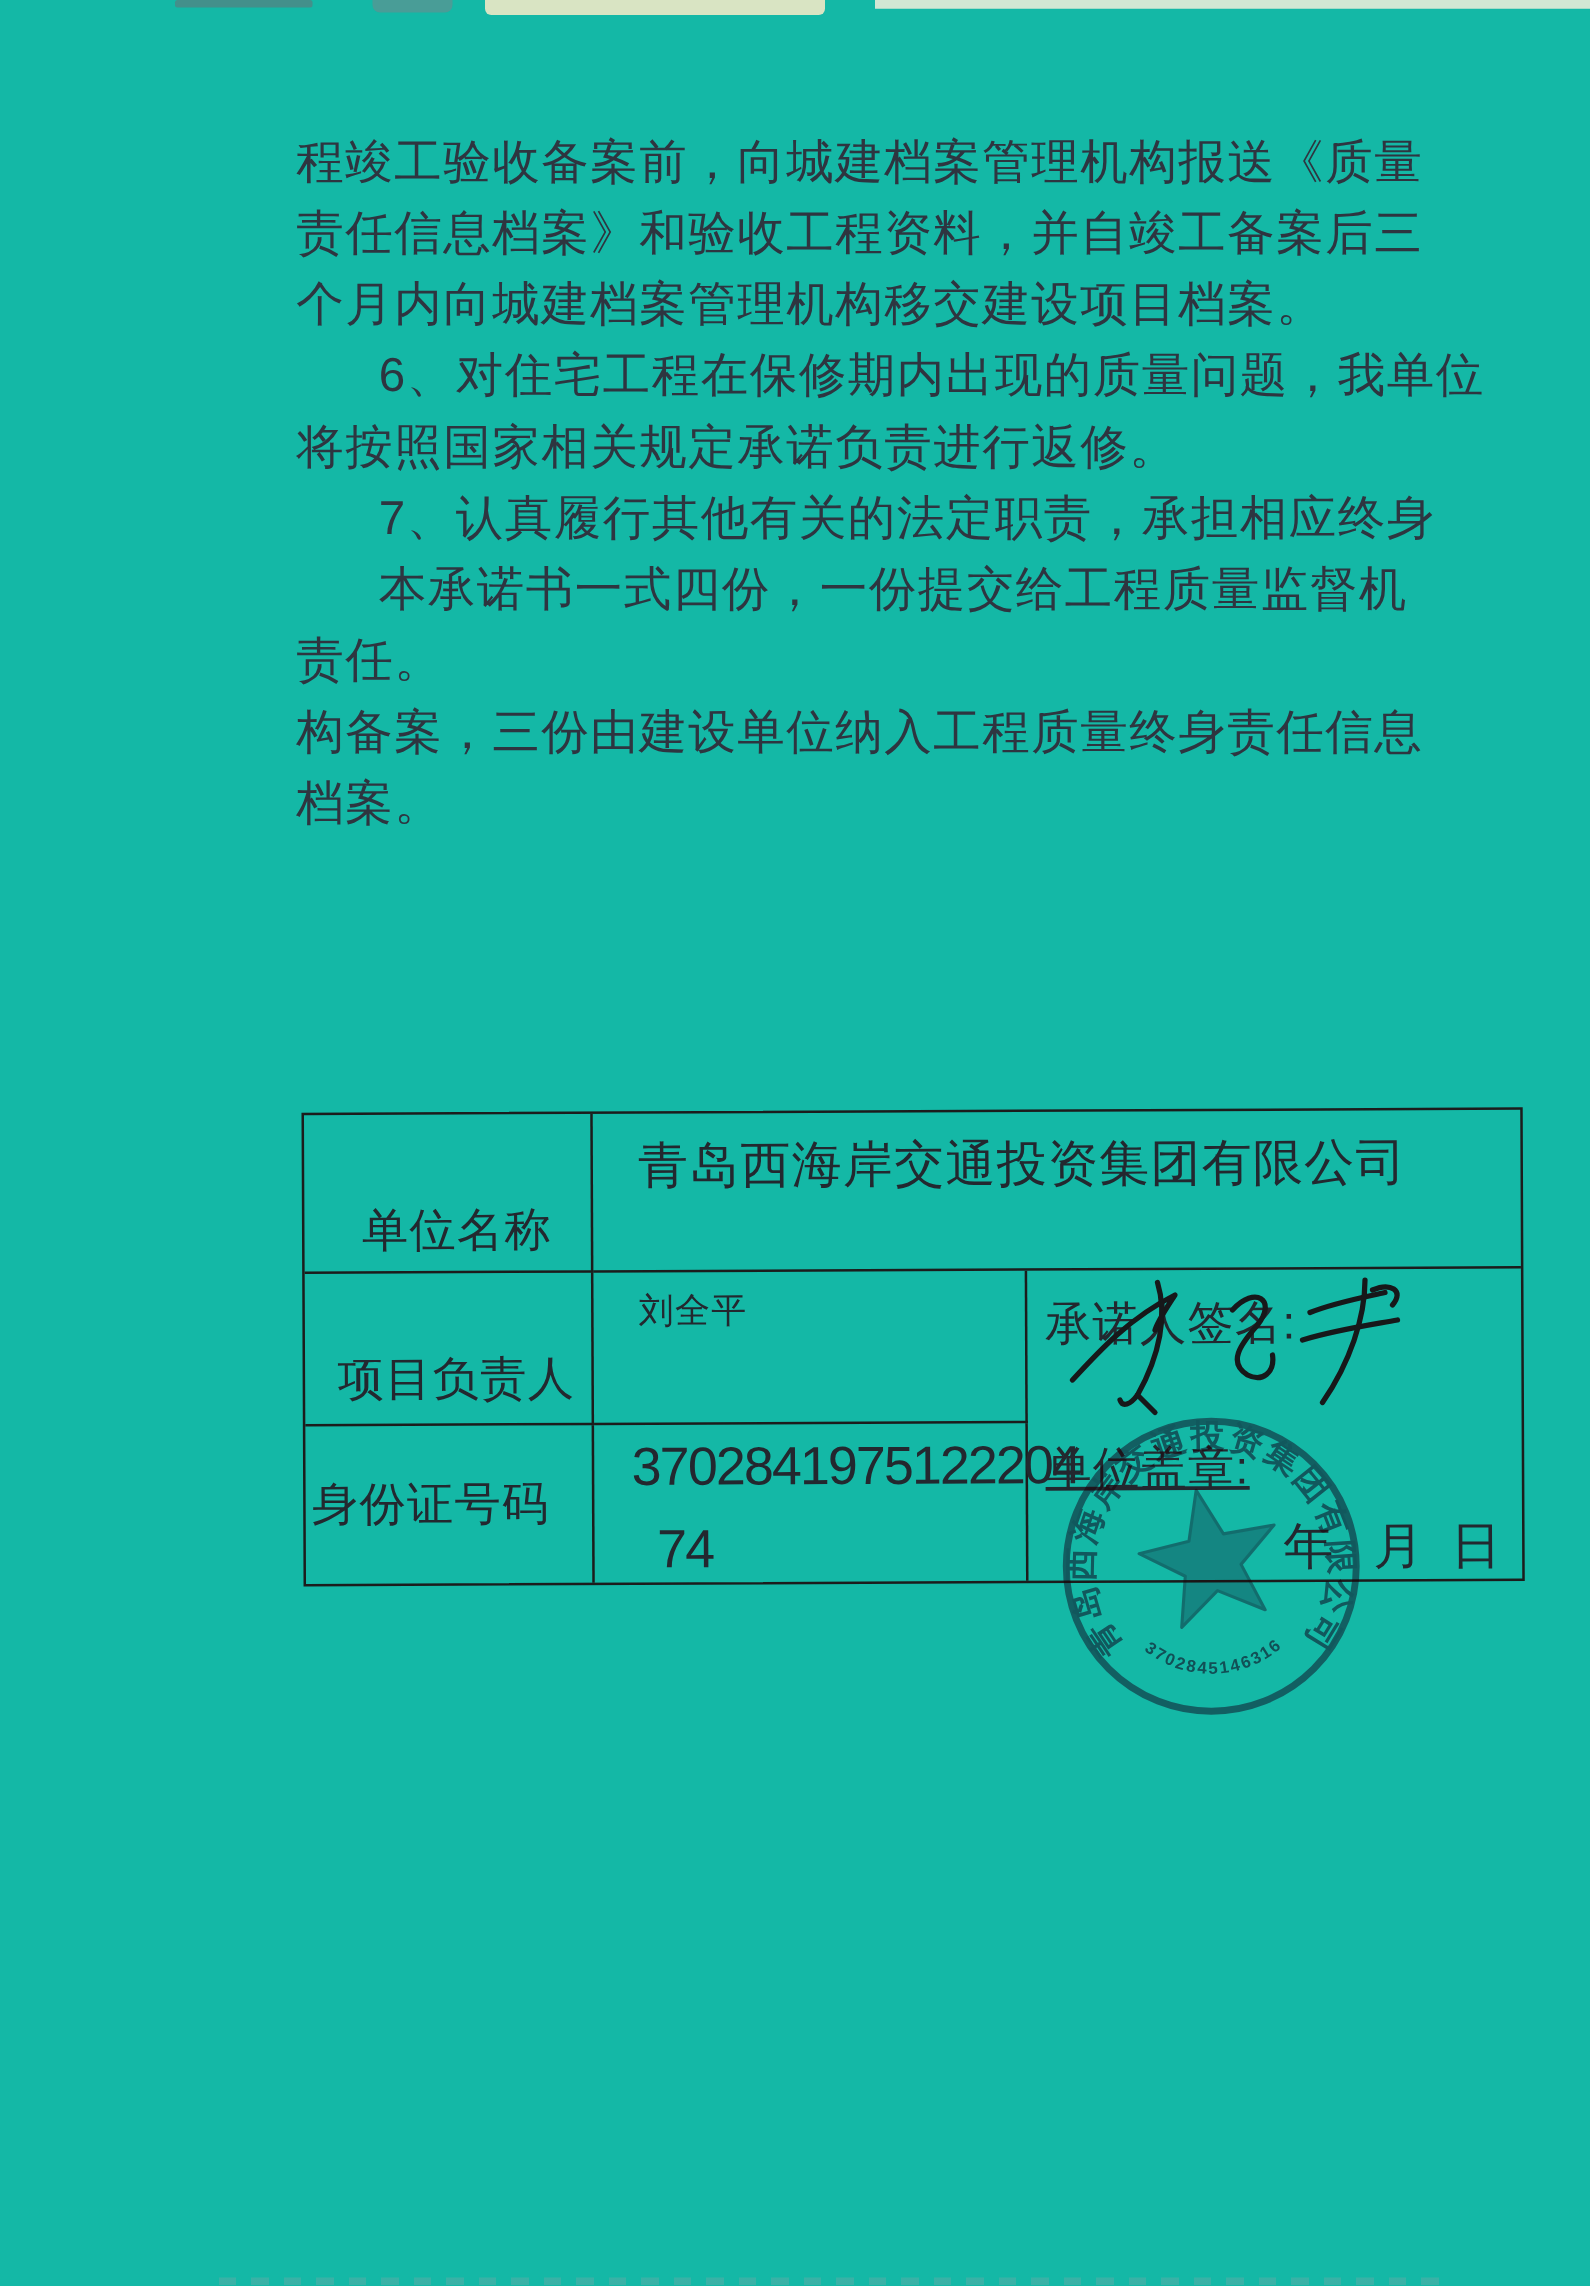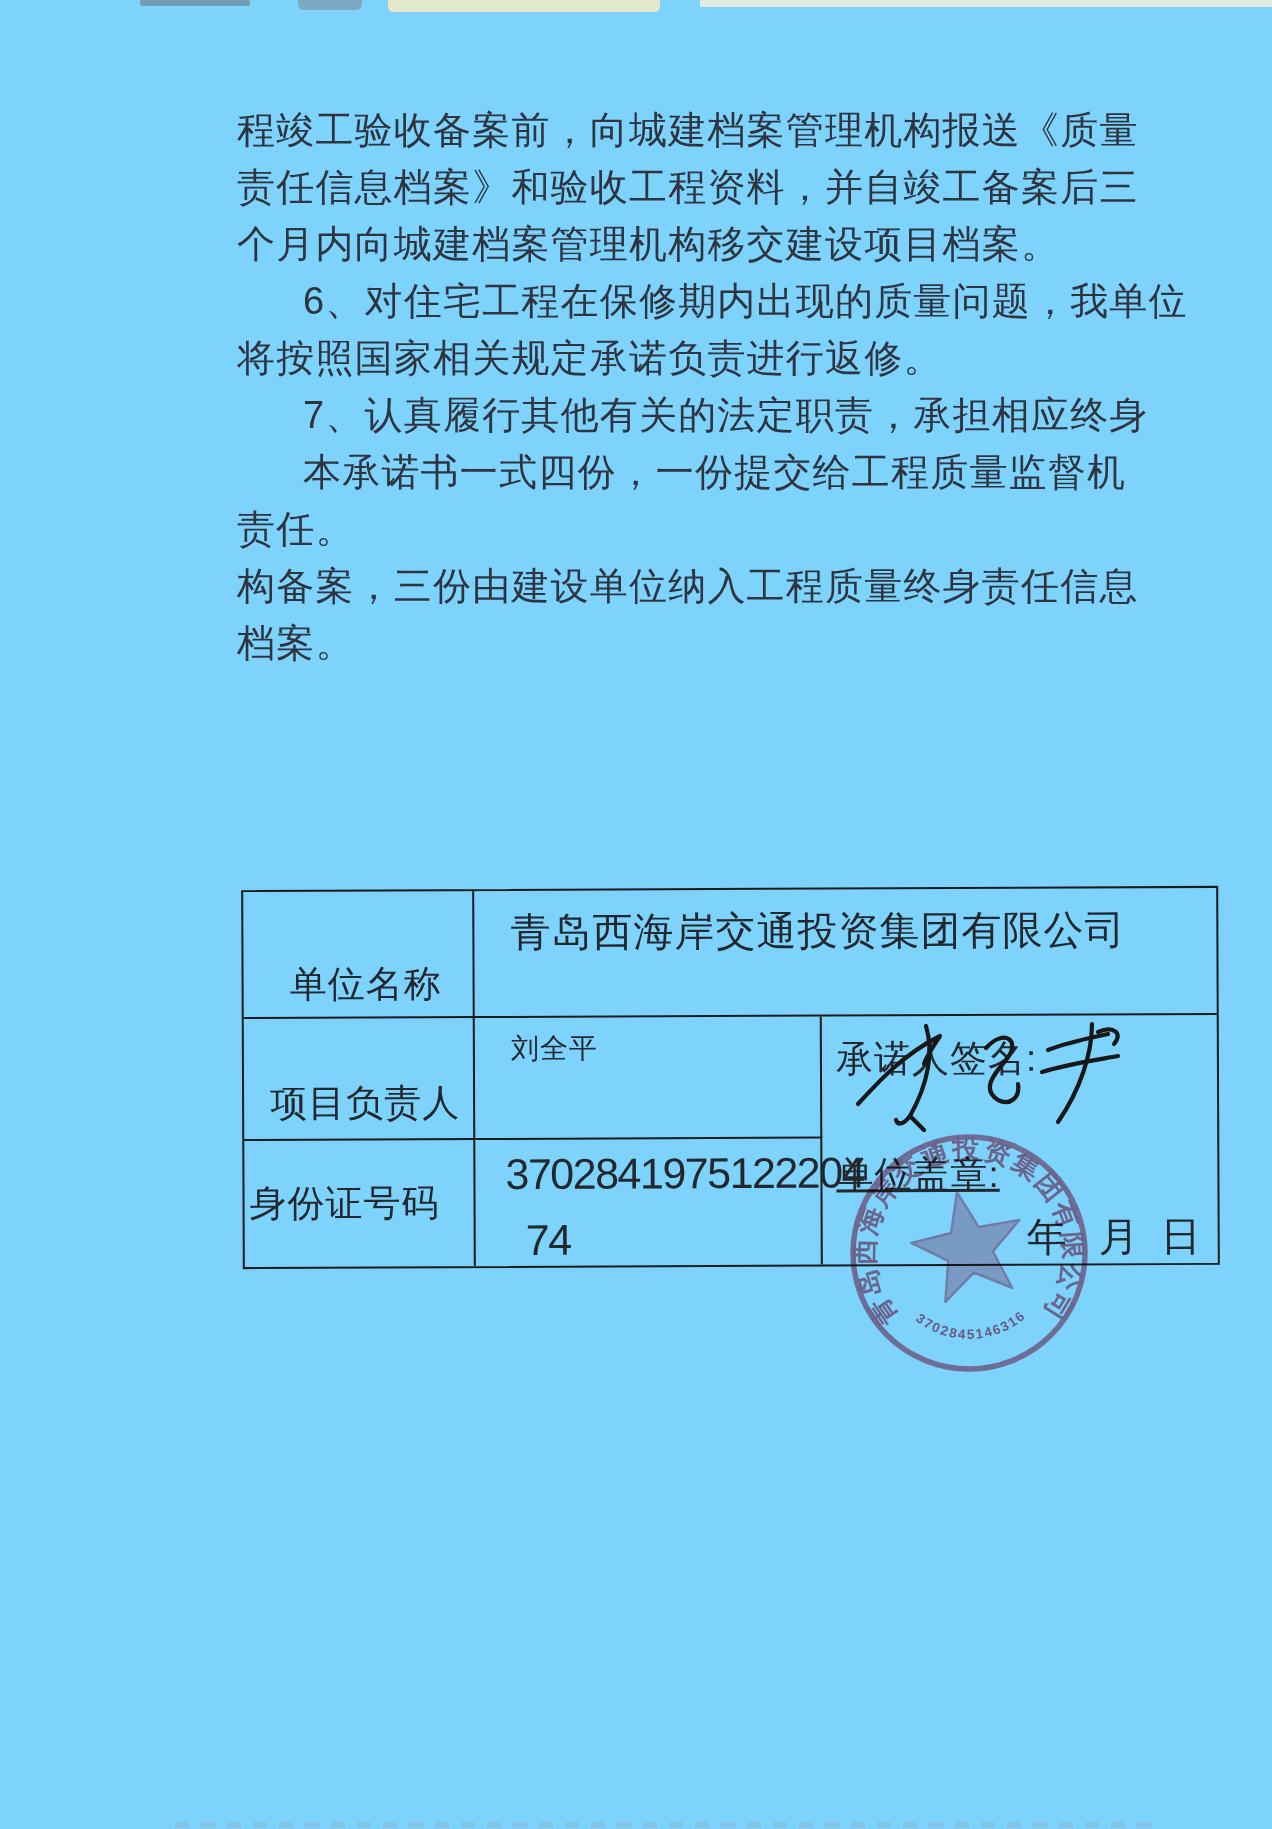--- a/index.html
+++ b/index.html
@@ -1,18 +1,18 @@
 <!DOCTYPE html>
 <html><head>
 <meta charset="utf-8">
 <style>
   html,body{margin:0;padding:0;background:#e9e9e9;}
   .page{
     position:relative;width:1272px;height:1829px;margin:0 auto;
-    background:#7dd3fc;overflow:hidden;
+    background:#14b8a6;overflow:hidden;
     font-family:"Liberation Sans","DejaVu Sans",sans-serif;
     color:#2e3540;
   }
   
   .artifact{position:absolute;pointer-events:none;}
   .art-dark1{left:140px;top:0;width:110px;height:6px;background:#6a6f74;opacity:.55;border-radius:2px;}
   .art-dark2{left:298px;top:0;width:64px;height:10px;background:#7d8287;opacity:.5;border-radius:0 0 6px 6px;}
   .art-yellow1{left:388px;top:0;width:272px;height:12px;background:#eee9c6;opacity:.9;border-radius:0 0 5px 5px;}
   .art-yellow2{left:700px;top:0;width:572px;height:7px;background:#f2efdc;opacity:.85;}
   .art-bottom{left:175px;top:1822px;width:985px;height:6px;opacity:.28;

